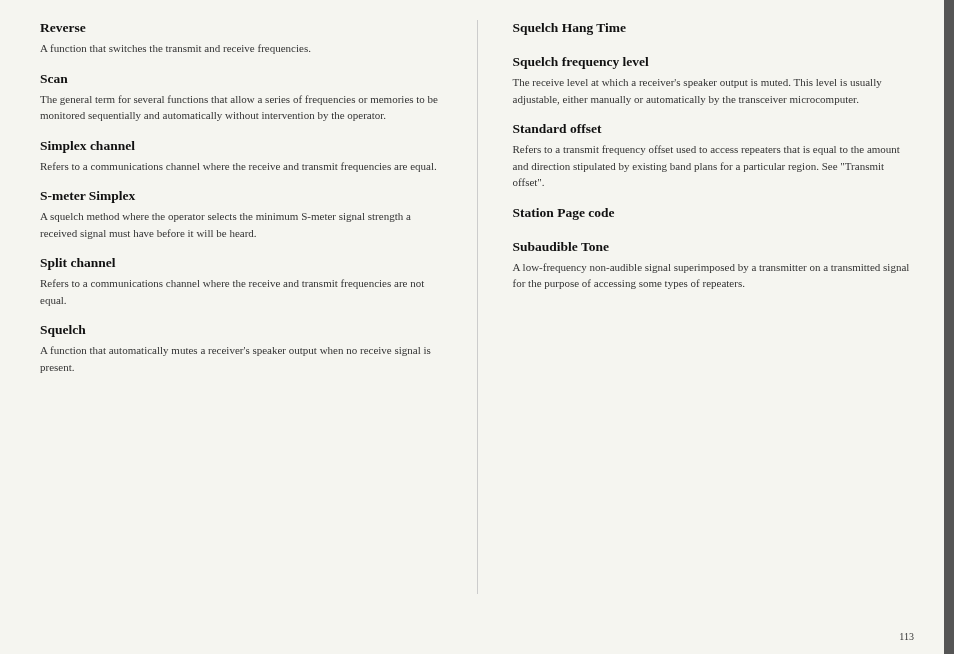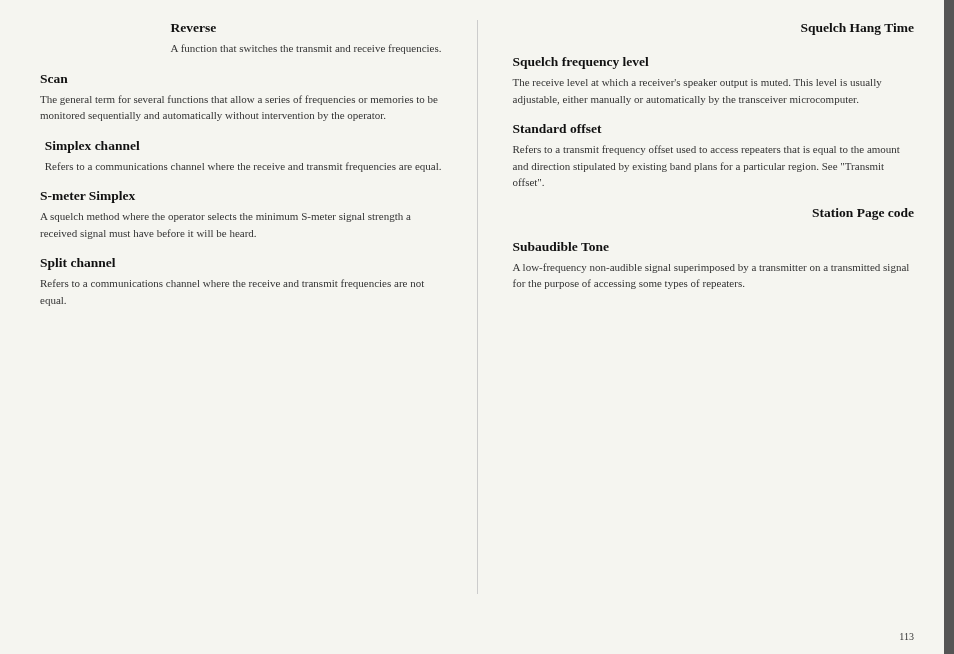--- a/index.html
+++ b/index.html
@@ -30,21 +30,20 @@
       display: flex;
       gap: 30px;
       height: calc(100% - 30px);
     }
 
     .column {
       flex: 1;
       display: flex;
       flex-direction: column;
       gap: 0;
-      align-items: flex-end;
     }
 
     .term-block {
       margin-bottom: 14px;
     }
 
     .term-title {
       font-weight: bold;
       font-size: 13.5px;
       margin-bottom: 4px;
@@ -102,20 +101,24 @@
           <div class="term-body">Refers to a communications channel where the receive and transmit frequencies are equal.</div>
         </div>
         <div class="term-block">
           <div class="term-title">S-meter Simplex</div>
           <div class="term-body">A squelch method where the operator selects the minimum S-meter signal strength a received signal must have before it will be heard.</div>
         </div>
         <div class="term-block">
           <div class="term-title">Split channel</div>
           <div class="term-body">Refers to a communications channel where the receive and transmit frequencies are not equal.</div>
         </div>
+        <div class="term-block">
+          <div class="term-title">Squelch</div>
+          <div class="term-body">A function that automatically mutes a receiver's speaker output when no receive signal is present.</div>
+        </div>
       </div>
 
     <div class="divider"></div>
 
     <div class="column" id="right-col">
         <div class="term-block">
           <div class="term-title">Squelch Hang Time</div>
         </div>
         <div class="term-block">
           <div class="term-title">Squelch frequency level</div>

